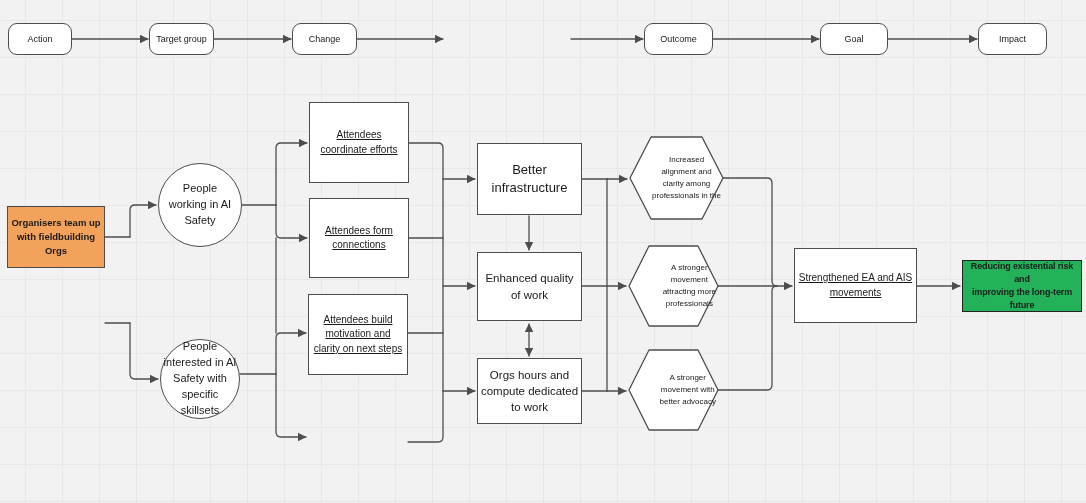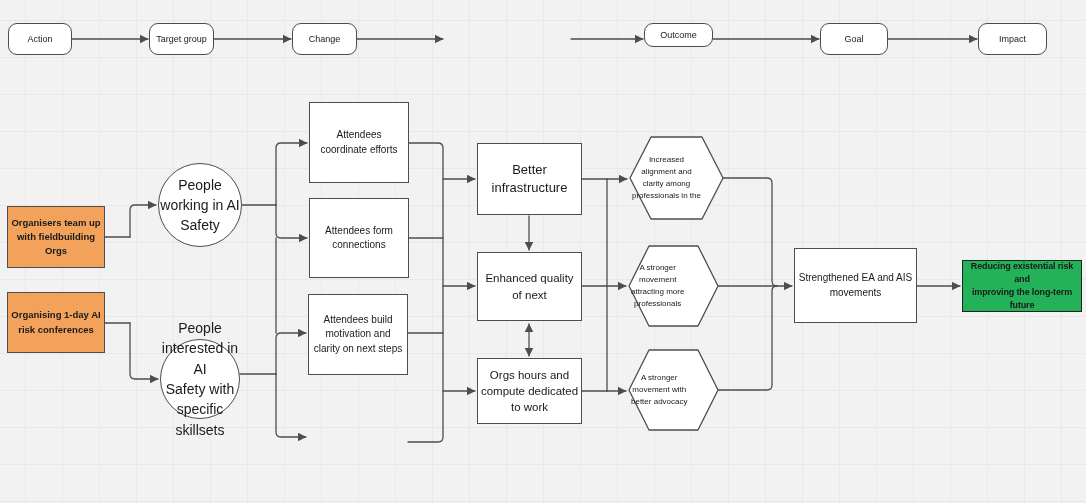--- a/index.html
+++ b/index.html
@@ -17,28 +17,28 @@
   .layer{position:absolute;left:0;top:0;}
   .node{
     position:absolute;box-sizing:border-box;
     border:1px solid var(--node-border,#4D4D4D);
     background:var(--node-fill,#FFFFFF);
     display:flex;align-items:center;justify-content:center;
     text-align:center;
   }
   .lbl{white-space:pre-line;}
   .pill{border-radius:9px;font-size:9px;}
-  .circle{border-radius:50%;font-size:14px;line-height:1.45;}
+  .circle{border-radius:50%;font-size:11px;line-height:1.45;}
   .orange{background:var(--orange-fill,#F2A25A);font-weight:bold;font-size:9.5px;line-height:1.5;}
   .green{background:var(--green-fill,#23B25A);font-size:9px;font-weight:600;line-height:1.45;letter-spacing:-0.15px;border-color:#222;}
-  .box{font-size:10px;line-height:1.45;}
+  .box{font-size:10px;line-height:1.45;text-decoration:underline;}
   .mid-lg{font-size:13px;line-height:1.4;}
   .mid{font-size:11.5px;line-height:1.4;}
   .hexlabel{
-    position:absolute;display:flex;align-items:center;justify-content:flex-start;
+    position:absolute;display:flex;align-items:center;justify-content:flex-end;
     text-align:center;font-size:8px;line-height:1.5;
   }
 </style>
 </head>
 <body>
 
 <div class="canvas">
 
   <svg class="layer" width="1086" height="503" viewBox="0 0 1086 503">
     <defs>
@@ -116,38 +116,34 @@
 
   <div class="node pill" style="left:8px;top:23px;width:64px;height:32px">
     <span class="lbl">Action</span>
   </div>
   <div class="node pill" style="left:149px;top:23px;width:65px;height:32px">
     <span class="lbl">Target group</span>
   </div>
   <div class="node pill" style="left:292px;top:23px;width:65px;height:32px">
     <span class="lbl">Change</span>
   </div>
-  <div class="node pill" style="left:644px;top:23px;width:69px;height:24px">
+  <div class="node pill" style="left:644px;top:23px;width:69px;height:32px">
     <span class="lbl">Outcome</span>
   </div>
   <div class="node pill" style="left:820px;top:23px;width:68px;height:32px">
     <span class="lbl">Goal</span>
   </div>
   <div class="node pill" style="left:978px;top:23px;width:69px;height:32px">
     <span class="lbl">Impact</span>
   </div>
 
   <div class="node orange" style="left:7px;top:206px;width:98px;height:62px">
     <span class="lbl">Organisers team up
 with fieldbuilding
 Orgs</span>
-  </div>
-  <div class="node orange" style="left:7px;top:292px;width:98px;height:61px">
-    <span class="lbl">Organising 1-day AI
-risk conferences</span>
   </div>
 
   <div class="node circle" style="left:158px;top:163px;width:84px;height:84px">
     <span class="lbl">People
 working in AI
 Safety</span>
   </div>
   <div class="node circle" style="left:160px;top:339px;width:80px;height:80px">
     <span class="lbl">People
 interested in AI
@@ -169,21 +165,21 @@
 motivation and
 clarity on next steps</span>
   </div>
 
   <div class="node mid-lg" style="left:477px;top:143px;width:105px;height:72px">
     <span class="lbl">Better
 infrastructure</span>
   </div>
   <div class="node mid" style="left:477px;top:252px;width:105px;height:69px">
     <span class="lbl">Enhanced quality
-of next</span>
+of work</span>
   </div>
   <div class="node mid" style="left:477px;top:358px;width:105px;height:66px">
     <span class="lbl">Orgs hours and
 compute dedicated
 to work</span>
   </div>
 
   <div class="hexlabel" style="left:632px;top:137px;width:89px;height:82px">
     <span class="lbl">Increased
 alignment and

